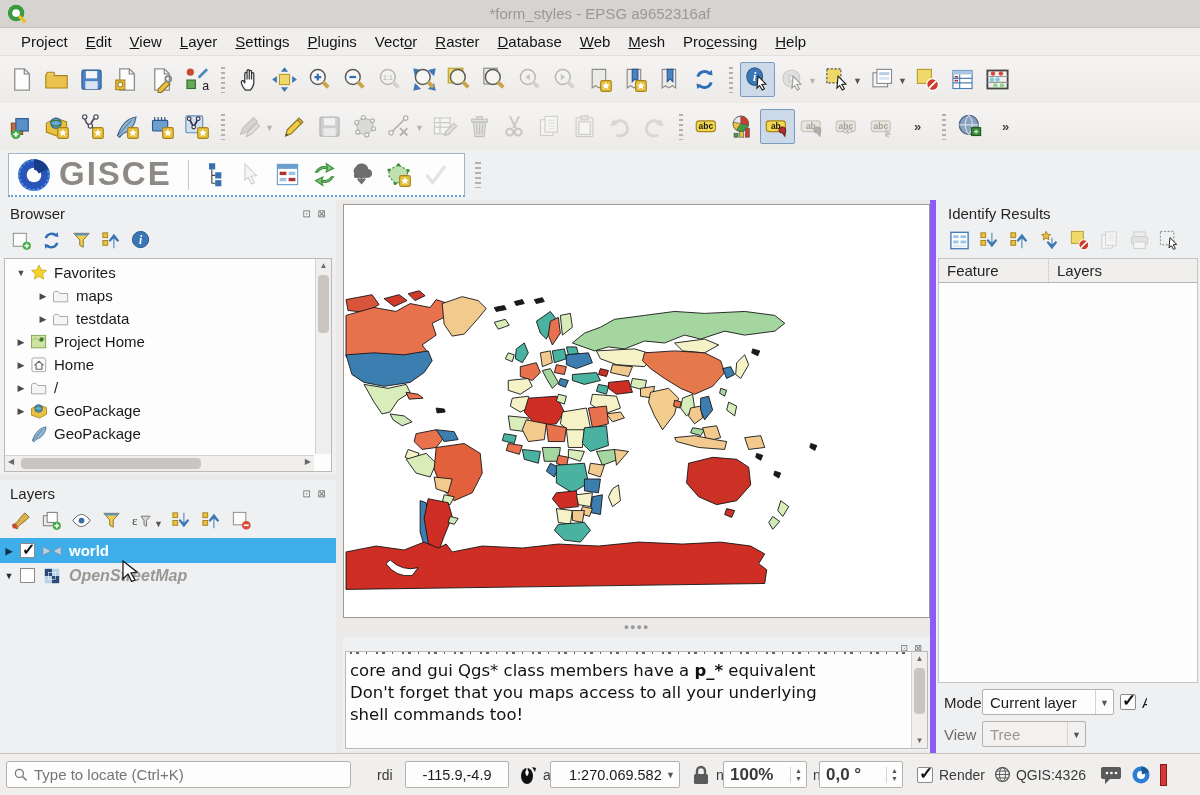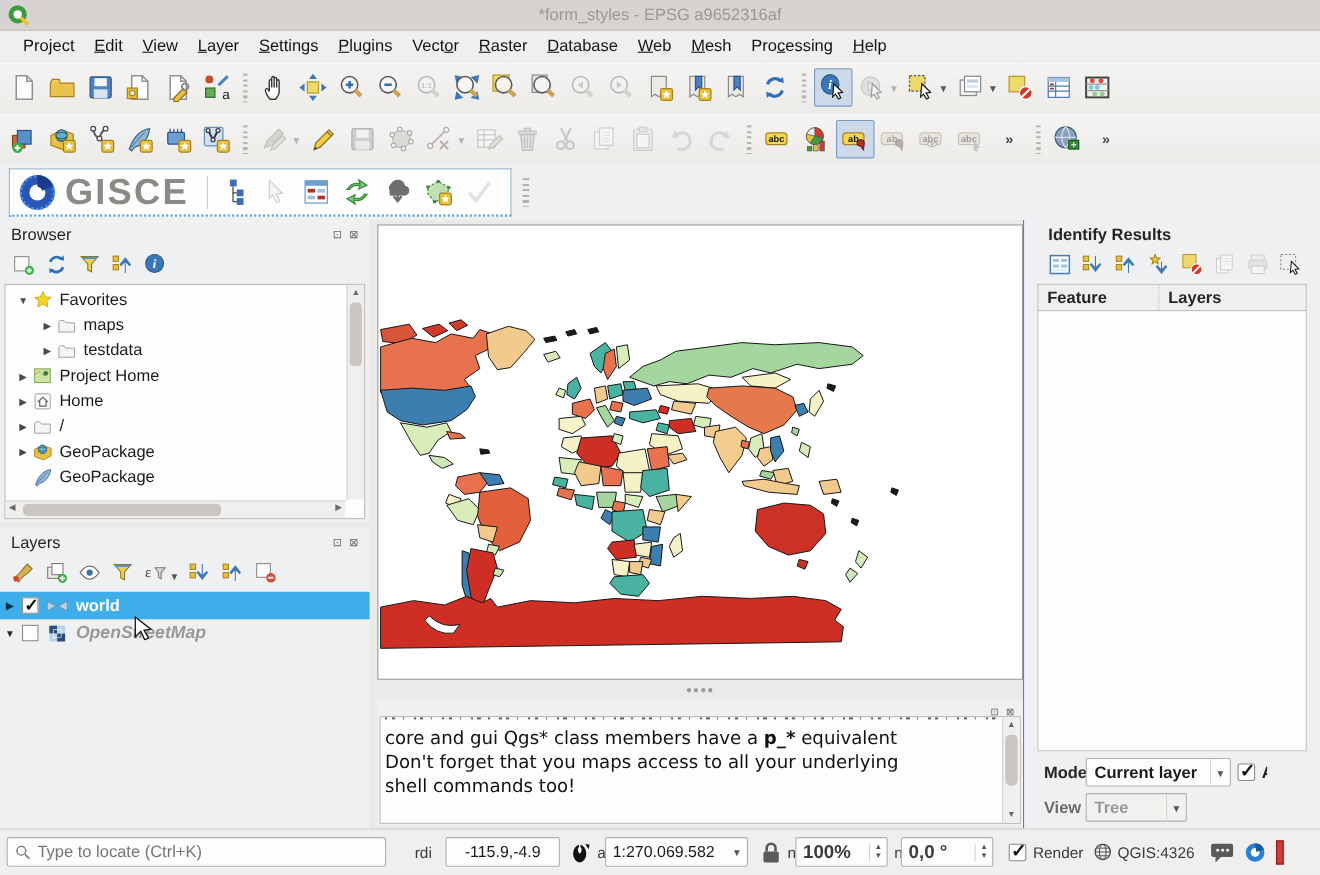--- a/index.html
+++ b/index.html
@@ -70,46 +70,46 @@
   .console-header { height:13px; text-align:right; padding-right:6px; }
   .console-header .win-btns { font-size:9px; }
   .console-body { position:absolute; left:2px; right:2px; top:14px; bottom:2px; background:#fdfdfd; border:1px solid #bcb9b5; overflow:hidden; padding:0 2px; }
   .clip-line { height:7px; margin:0 20px 1px 2px; overflow:hidden;
     background:repeating-linear-gradient(90deg,#3a3a3a 0 2px,transparent 2px 6px,#3a3a3a 6px 9px,transparent 9px 16px,#3a3a3a 16px 17px,transparent 17px 26px);
     background-size:100% 2px; background-position:0 0; background-repeat:no-repeat; opacity:.8; }
   .cline { font-family:"DejaVu Sans",sans-serif; font-size:16.5px; line-height:22px; color:#111; white-space:nowrap; padding-left:2px; }
   .console-body .vscroll { bottom:0; top:0; }
   .console-body .vscroll .thumb { top:16px; height:46px; }
   .console-body .vscroll .arrb { position:absolute; bottom:0; left:0; right:0; text-align:center; font-size:8px; color:#6a6a6a; }
-  .right-panel { left:930px; top:0; width:270px; height:553px; border-left:1px solid #8b5cf6; padding:0 12px;font-weight:bold; }
+  .right-panel { left:930px; top:0; width:270px; height:553px; border-left:6px solid #8b5cf6; padding:0 2px; }
   .id-cols { display:flex; height:25px; background:#f0efee; border:1px solid #c8c5c1; border-bottom:1px solid #b8b5b1; align-items:center; font-size:15px; color:#252525; margin-top:2px; }
   .id-col-feature { width:110px; padding-left:8px; border-right:1px dotted #c0bdb9; height:100%; display:flex; align-items:center; }
   .id-col-value { padding-left:8px; }
   .id-body { height:400px; background:#fdfdfd; border:1px solid #c8c5c1; border-top:none; }
   .combo-row { display:flex; align-items:center; margin-top:6px; font-size:15px; }
   .combo-row .lbl { width:44px; padding-left:6px; color:#252525; }
   .combo-row .lbl.dim { color:#6a6a6a; }
   .combo { height:26px; background:#fdfdfd; border:1px solid #b4b1ad; border-radius:2px; display:flex; align-items:center; padding-left:7px; position:relative; }
   .combo .cval { flex:1; font-size:15px; }
   .combo .carr { width:18px; text-align:center; font-size:9px; color:#555; border-left:1px solid #d8d5d1; height:100%; line-height:26px; }
   .combo.dim { background:#f2f1f0; color:#9a9794; }
   .combo.dim .cval { color:#9a9794; }
   .mode-combo { width:132px; }
-  .view-combo { width:92px; }
+  .view-combo { width:104px; }
   .cbx { width:16px; height:16px; background:#fdfdfd; border:1px solid #8a8a8a; border-radius:2px; position:relative; margin:0 6px; }
   .cbx.checked:after { content:"✓"; position:absolute; left:1px; top:-5px; font-size:17px; font-weight:bold; color:#111; }
   .clip-frag { width:5px; overflow:hidden; display:inline-block; font-size:15px; }
   .statusbar { height:42px; background:#f0efed; border-top:1px solid #c9c6c2; display:flex; align-items:center; padding:0 6px; font-size:14px; color:#3a3a3a; }
   .locate-box { width:345px; height:27px; background:#fdfdfd; border:1px solid #b4b1ad; border-radius:3px; display:flex; align-items:center; padding-left:6px; }
   .locate-box svg { width:16px; height:16px; margin-right:5px; }
   .locate-box input { border:none; outline:none; flex:1; font-size:15px; color:#9a9794; background:transparent; font-family:inherit; }
   .sb-frag { overflow:hidden; display:inline-block; white-space:nowrap; color:#3a3a3a; }
   .sb-box { height:27px; background:#fdfdfd; border:1px solid #b4b1ad; border-radius:2px; display:flex; align-items:center; justify-content:center; font-size:14.5px; color:#1a1a1a; }
   .coord-box { width:104px; margin:0 4px; }
-  .scale-box { width:130px; justify-content:flex-start; padding-left:6px; }
+  .scale-box { width:130px; justify-content:flex-start; padding-left:18px; }
   .scale-box .carr { margin-left:auto; width:18px; text-align:center; font-size:9px; color:#555; }
   .spin { display:flex; align-items:center; height:27px; background:#fdfdfd; border:1px solid #b4b1ad; border-radius:2px; padding-left:6px; }
   .spin .sval { font-size:17px;font-weight:bold; }
   .spin .sarrs { display:flex; flex-direction:column; margin-left:8px; border-left:1px solid #d8d5d1; width:16px; align-items:center; }
   .spin .sarrs span { font-size:7px; line-height:8px; color:#555; }
   .sb-icon { width:22px; height:22px; margin:0 4px; }
   .sb-icon svg { width:22px; height:22px; }
   .render-wrap { display:flex; align-items:center; margin-left:8px; }
   .epsg { display:flex; align-items:center; margin-left:8px; }
   .epsg svg { width:19px; height:19px; margin-right:4px; }

